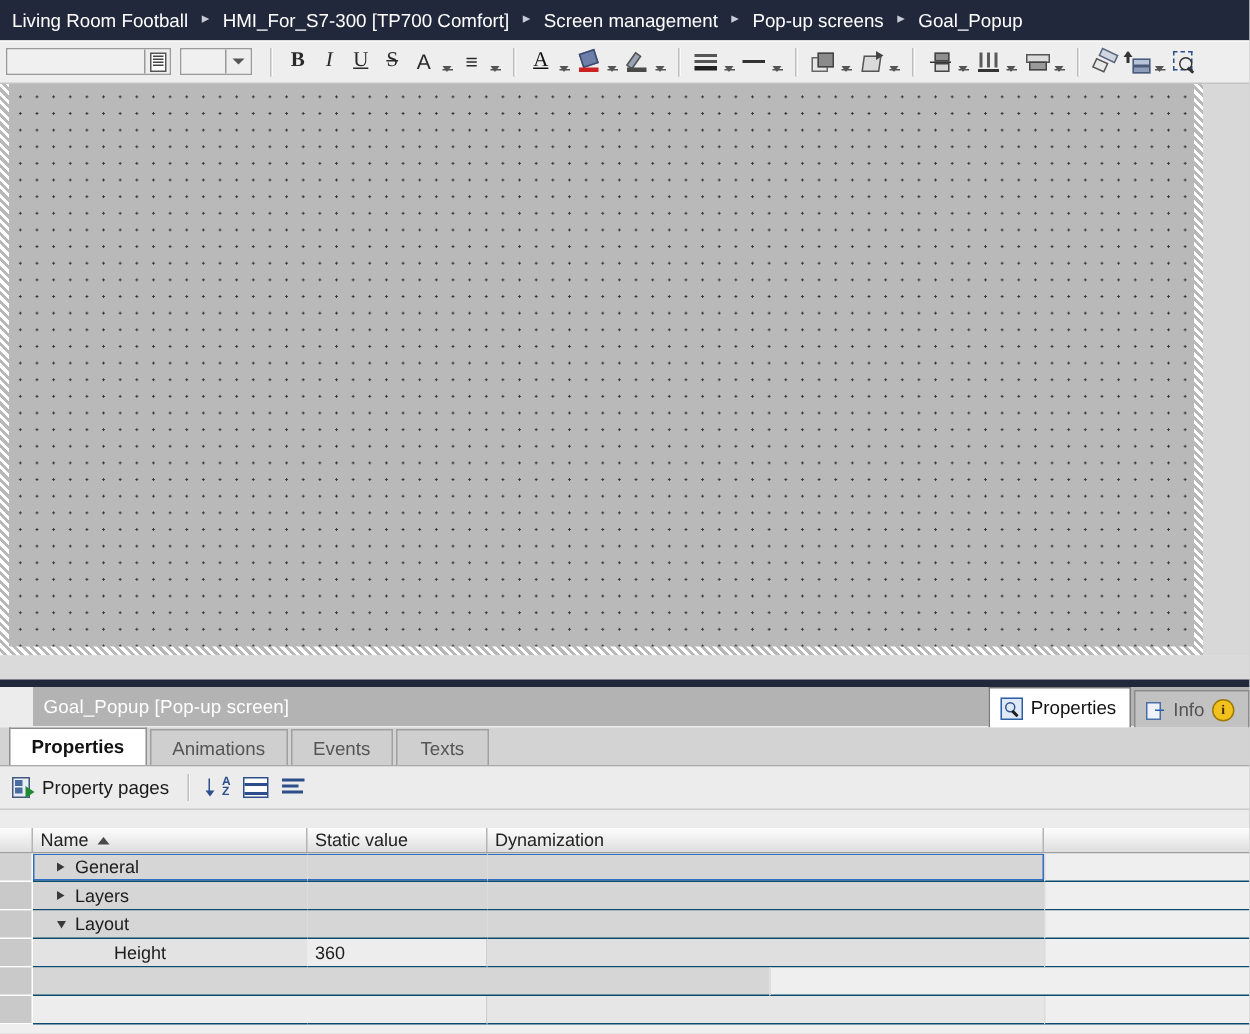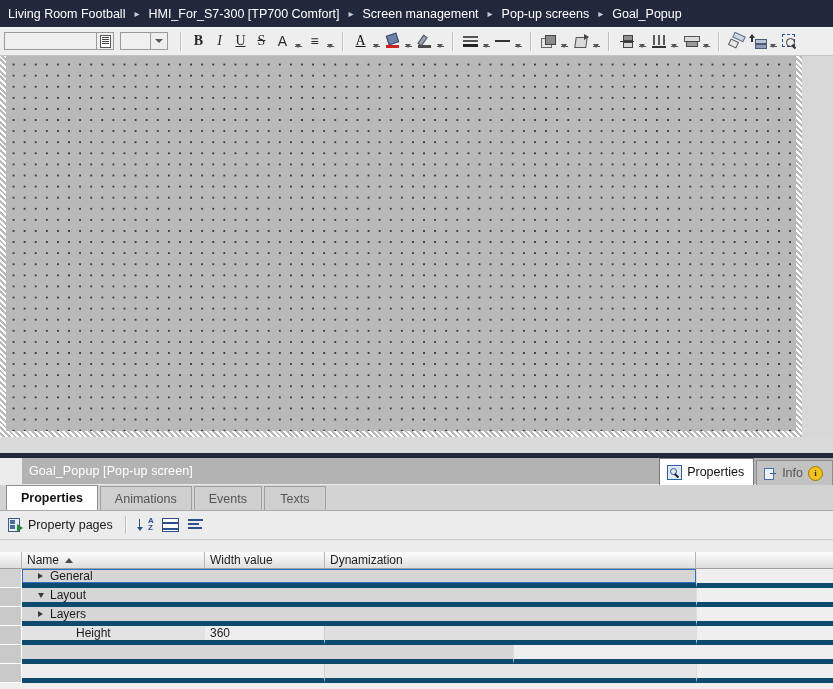--- a/index.html
+++ b/index.html
@@ -219,21 +219,21 @@
   .th.c2{width:120px;}
   .th.c3{width:371px;}
   .th.c4{flex:1;border-right:none;}
   .sort-asc{
     width:0;height:0;border-left:4px solid transparent;border-right:4px solid transparent;
     border-bottom:5px solid #4a4a4a;
   }
   .trow{display:flex;height:19px;box-sizing:border-box;font-size:12px;color:#1c1c1c;}
   .cell{
     display:flex;align-items:center;box-sizing:border-box;height:100%;
-    border-bottom:5px solid #0c4a6e;
+    border-bottom:1px solid #0c4a6e;
   }
   .cell.c0{width:22px;background:#c9c9c9;border-right:1px solid #ffffff;border-bottom:1px solid #ffffff;}
   .cell.c1{width:183px;padding-left:4px;gap:4px;}
   .cell.c2{width:120px;padding-left:5px;}
   .cell.c3{width:371px;}
   .cell.c4{flex:1;background:#efefef;border-left:1px solid #dcdcdc;}
   .trow.group .cell.c1,.trow.group .cell.c2,.trow.group .cell.c3{background:#d6d6d6;}
   .trow.leaf .cell.c1{background:#e3e3e3;padding-left:28px;}
   .trow.leaf .cell.c2{background:#ededed;border-right:1px solid #cfcfcf;}
   .trow.leaf .cell.c3{background:#dfdfdf;}
@@ -486,58 +486,58 @@
     </span>
   </div>
 
   <div class="tbl">
     <div class="thead">
       <div class="th c0"></div>
       <div class="th c1">
         <span>Name</span>
         <span class="sort-asc"></span>
       </div>
-      <div class="th c2">Width value</div>
+      <div class="th c2">Static value</div>
       <div class="th c3">Dynamization</div>
       <div class="th c4"></div>
     </div>
 
     <div class="trow group selected">
       <div class="cell c0"></div>
       <div class="cell c1">
         <span class="twisty closed">
             <i></i>
           </span>
         <span class="rowlabel">General</span>
       </div>
       <div class="cell c2"></div>
       <div class="cell c3"></div>
       <div class="cell c4"></div>
     </div>
 
     <div class="trow group">
       <div class="cell c0"></div>
       <div class="cell c1">
+        <span class="twisty closed">
+            <i></i>
+          </span>
+        <span class="rowlabel">Layers</span>
+      </div>
+      <div class="cell c2"></div>
+      <div class="cell c3"></div>
+      <div class="cell c4"></div>
+    </div>
+
+    <div class="trow group">
+      <div class="cell c0"></div>
+      <div class="cell c1">
         <span class="twisty open">
             <i></i>
           </span>
         <span class="rowlabel">Layout</span>
-      </div>
-      <div class="cell c2"></div>
-      <div class="cell c3"></div>
-      <div class="cell c4"></div>
-    </div>
-
-    <div class="trow group">
-      <div class="cell c0"></div>
-      <div class="cell c1">
-        <span class="twisty closed">
-            <i></i>
-          </span>
-        <span class="rowlabel">Layers</span>
       </div>
       <div class="cell c2"></div>
       <div class="cell c3"></div>
       <div class="cell c4"></div>
     </div>
 
     <div class="trow leaf">
       <div class="cell c0"></div>
       <div class="cell c1">
         <span class="rowlabel indent">Height</span>

